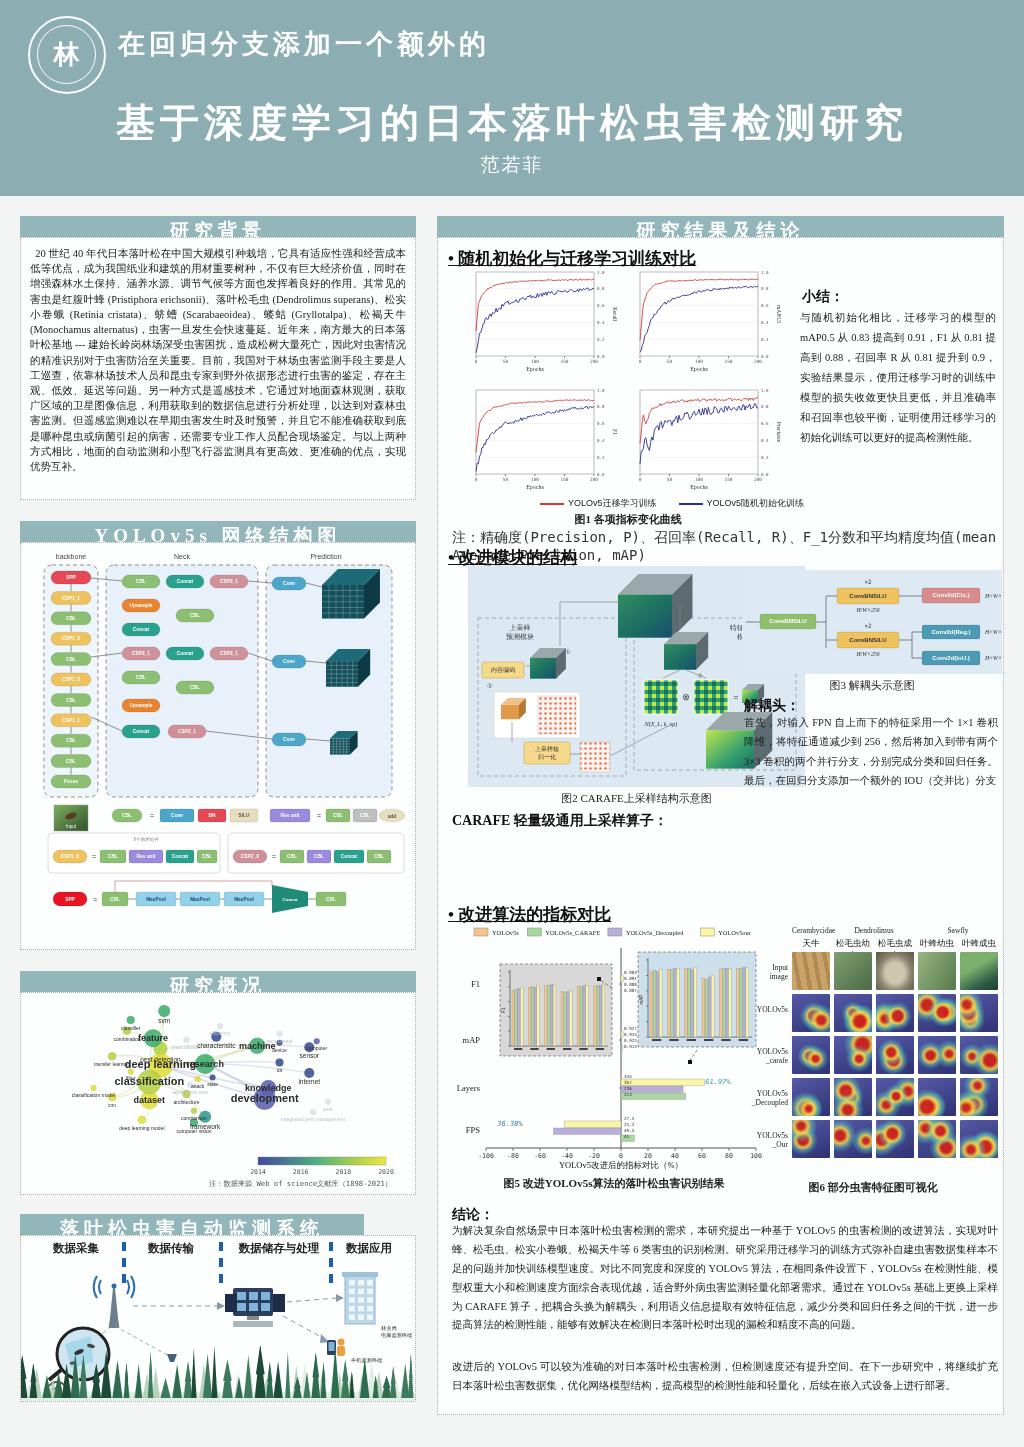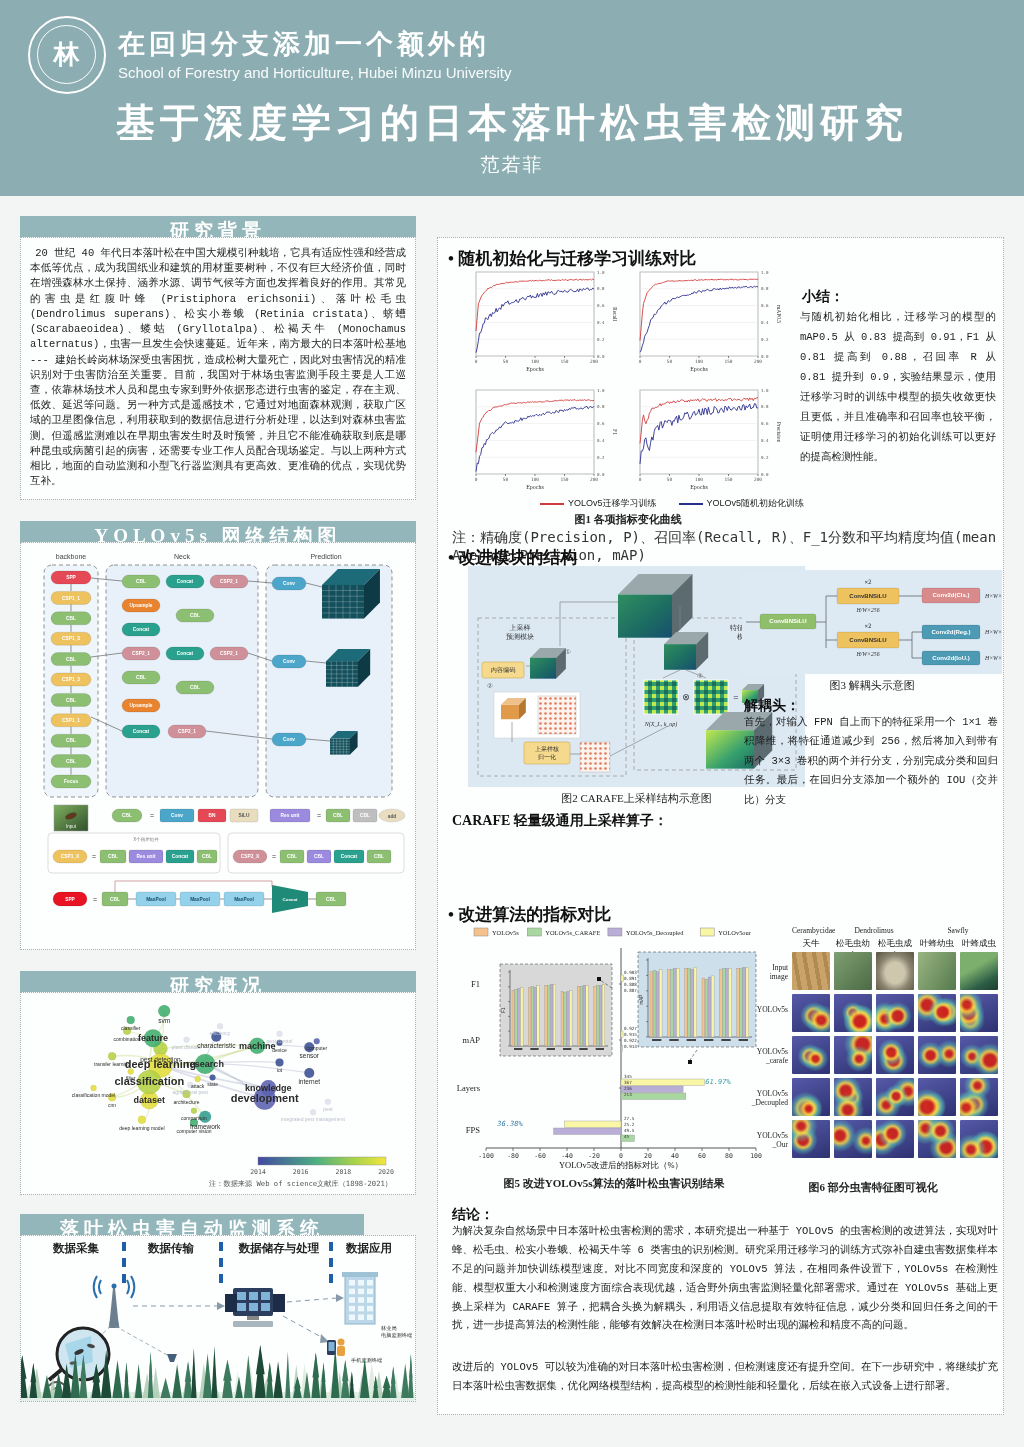--- a/index.html
+++ b/index.html
@@ -1,35 +1,35 @@
 <!DOCTYPE html>
 <html style="--header-bg: #8caeb2; --bar-bg: #92b6ba; --page-bg: #f3f5f4; --panel-border: #9fb0b4;"><head>
 <meta charset="utf-8">
 <style>
   :root{
     --header-bg:#8caeb2; --bar-bg:#92b6ba; --page-bg:#f3f5f4; --panel-border:#9fb0b4;
   }
   html,body{margin:0;padding:0;}
   body{font-family:"Liberation Sans",sans-serif;background:#e8eaea;}
   .poster{position:relative;width:1024px;height:1447px;background:var(--page-bg);overflow:hidden;margin:0 auto;}
-  .serif{font-family:Liberation Mono, monospace;}
+  .serif{font-family:Liberation Serif, serif;}
   
   .header{position:absolute;left:0;top:0;width:1024px;height:196px;background:var(--header-bg);color:#fff;}
   .logo{position:absolute;left:28px;top:16px;width:78px;height:78px;border-radius:50%;border:2.5px solid #fff;box-sizing:border-box;}
   .logo .inner{position:absolute;left:7px;top:7px;width:59px;height:59px;border-radius:50%;border:1.5px solid #fff;box-sizing:border-box;display:flex;align-items:center;justify-content:center;font-size:26px;font-weight:bold;}
   .uni-cn{position:absolute;left:118px;top:26px;font-size:27px;letter-spacing:4px;font-family:"Liberation Serif",serif;font-weight:bold;}
   .uni-en{position:absolute;left:118px;top:64px;font-size:15px;opacity:.95;}
   .main-title{position:absolute;left:0;top:96px;width:1024px;text-align:center;font-size:39px;font-weight:bold;letter-spacing:5px;font-family:"Liberation Serif",serif;}
   .author{position:absolute;left:0;top:152px;width:1024px;text-align:center;font-size:19px;letter-spacing:2px;}
   
   .bar{position:absolute;height:30px;background:var(--bar-bg);color:#fff;font-size:19px;font-weight:bold;letter-spacing:5px;text-align:center;line-height:30px;font-family:"Liberation Serif",serif;margin-top:9px;}
   .panelbox{position:absolute;background:#fdfefe;border:1px dotted var(--panel-border);box-sizing:border-box;}
   .bg-text{padding:8px 9px;font-size:10.5px;line-height:1.45;text-align:justify;color:#1b1b1b;text-indent:0.5em;}
   
-  .rheading{position:absolute;font-size:17px;font-weight:bold;color:#111;font-family:"Liberation Serif",serif;}
+  .rheading{position:absolute;font-size:17px;font-weight:bold;color:#111;font-family:"Liberation Serif",serif;text-decoration:underline;}
   .para{position:absolute;font-size:10.5px;line-height:1.9;text-align:justify;color:#1b1b1b;}
   .cap{position:absolute;text-align:center;font-weight:bold;font-size:11px;color:#222;font-family:"Liberation Serif",serif;}
   .note{position:absolute;font-size:14px;color:#333;font-family:"DejaVu Sans Mono",monospace;}
   .blk-title{position:absolute;font-size:14px;font-weight:bold;color:#111;font-family:"Liberation Serif",serif;}
   
   #train-charts{position:absolute;left:468px;top:266px;width:320px;height:230px;display:grid;grid-template-columns:156px 156px;grid-gap:6px 8px;}
   .legend-row{position:absolute;display:flex;gap:22px;align-items:center;font-size:9px;color:#222;}
   .leg-line{display:inline-block;width:24px;height:2px;margin-right:4px;vertical-align:middle;}
   
   #fig6{position:absolute;left:744px;top:926px;width:258px;}
@@ -42,21 +42,20 @@
 </head>
 <body>
 
 <div class="poster">
 
   <div class="header">
     <div class="logo">
       <div class="inner">林</div>
     </div>
     <div class="uni-cn">在回归分支添加一个额外的</div>
-    <div class="uni-en">School of Forestry and Horticulture, Hubei Minzu University</div>
     <div class="main-title">基于深度学习的日本落叶松虫害检测研究</div>
     <div class="author">范若菲</div>
   </div>
 
   <div class="bar" style="left:20px;top:207px;width:396px;">研究背景</div>
   <div class="panelbox" style="left:20px;top:237px;width:396px;height:263px;overflow:hidden;">
     <div class="bg-text serif">20 世纪 40 年代日本落叶松在中国大规模引种栽培，它具有适应性强和经营成本低等优点，成为我国纸业和建筑的用材重要树种，不仅有巨大经济价值，同时在增强森林水土保持、涵养水源、调节气候等方面也发挥着良好的作用。其常见的害虫是红腹叶蜂 (Pristiphora erichsonii)、落叶松毛虫 (Dendrolimus superans)、松实小卷蛾 (Retinia cristata)、蛴螬 (Scarabaeoidea)、蝼蛄 (Gryllotalpa)、松褐天牛 (Monochamus alternatus)，虫害一旦发生会快速蔓延。近年来，南方最大的日本落叶松基地 --- 建始长岭岗林场深受虫害困扰，造成松树大量死亡，因此对虫害情况的精准识别对于虫害防治至关重要。目前，我国对于林场虫害监测手段主要是人工巡查，依靠林场技术人员和昆虫专家到野外依据形态进行虫害的鉴定，存在主观、低效、延迟等问题。另一种方式是遥感技术，它通过对地面森林观测，获取广区域的卫星图像信息，利用获取到的数据信息进行分析处理，以达到对森林虫害监测。但遥感监测难以在早期虫害发生时及时预警，并且它不能准确获取到底是哪种昆虫或病菌引起的病害，还需要专业工作人员配合现场鉴定。与以上两种方式相比，地面的自动监测和小型飞行器监测具有更高效、更准确的优点，实现优势互补。</div>
   </div>
 
   <div class="bar" style="left:20px;top:512px;width:396px;">YOLOv5s 网络结构图</div>
@@ -558,20 +557,21 @@
         <polygon points="360.7361352181697,162 370.45363036378,162 365.59488279097485,139.76073455706273" fill="#2e6b4f" opacity="1"></polygon>
         <polygon points="361.7361352181697,151.99233055067822 369.45363036378,151.99233055067822 365.59488279097485,139.76073455706273" fill="#2e6b4f"></polygon>
         <polygon points="368.8887026053336,162 375.55065438642674,162 372.21967849588015,130.47991698443886" fill="#3e7a5e" opacity="1"></polygon>
         <polygon points="369.8887026053336,147.81596264299748 374.55065438642674,147.81596264299748 372.21967849588015,130.47991698443886" fill="#3e7a5e"></polygon>
         <polygon points="380.14807698742874,162 388.36602184938556,162 384.2570494184072,127.17762159610987" fill="#3e7a5e" opacity="1"></polygon>
         <polygon points="387.18965998906174,162 392.5140563610542,162 389.851858175058,118.12338447204017" fill="#3e7a5e" opacity="1"></polygon>
         <polygon points="388.18965998906174,142.25552301241808 391.5140563610542,142.25552301241808 389.851858175058,118.12338447204017" fill="#3e7a5e"></polygon>
       </svg>
   </div>
 
+  <div class="bar" style="left:437px;top:207px;width:567px;">研究结果及结论</div>
   <div class="panelbox" style="left:437px;top:237px;width:567px;height:1178px;"></div>
 
   <div class="rheading" style="left:448px;top:247px;">• 随机初始化与迁移学习训练对比</div>
   <div id="train-charts">
       <svg width="156" height="112">
         <rect x="8" y="6" width="118" height="84" fill="#fff" stroke="#999" stroke-width="0.7"></rect>
         <line x1="8" y1="90" x2="126" y2="90" stroke="#e4e4e4" stroke-width="0.5" stroke-dasharray="none"></line>
         <text x="129" y="91.6" font-size="4.2" fill="#555" text-anchor="start" font-family="DejaVu Sans Mono,monospace" font-weight="normal" font-style="normal">0.0</text>
         <line x1="8" y1="73.2" x2="126" y2="73.2" stroke="#e4e4e4" stroke-width="0.5" stroke-dasharray="none"></line>
         <text x="129" y="74.8" font-size="4.2" fill="#555" text-anchor="start" font-family="DejaVu Sans Mono,monospace" font-weight="normal" font-style="normal">0.2</text>

